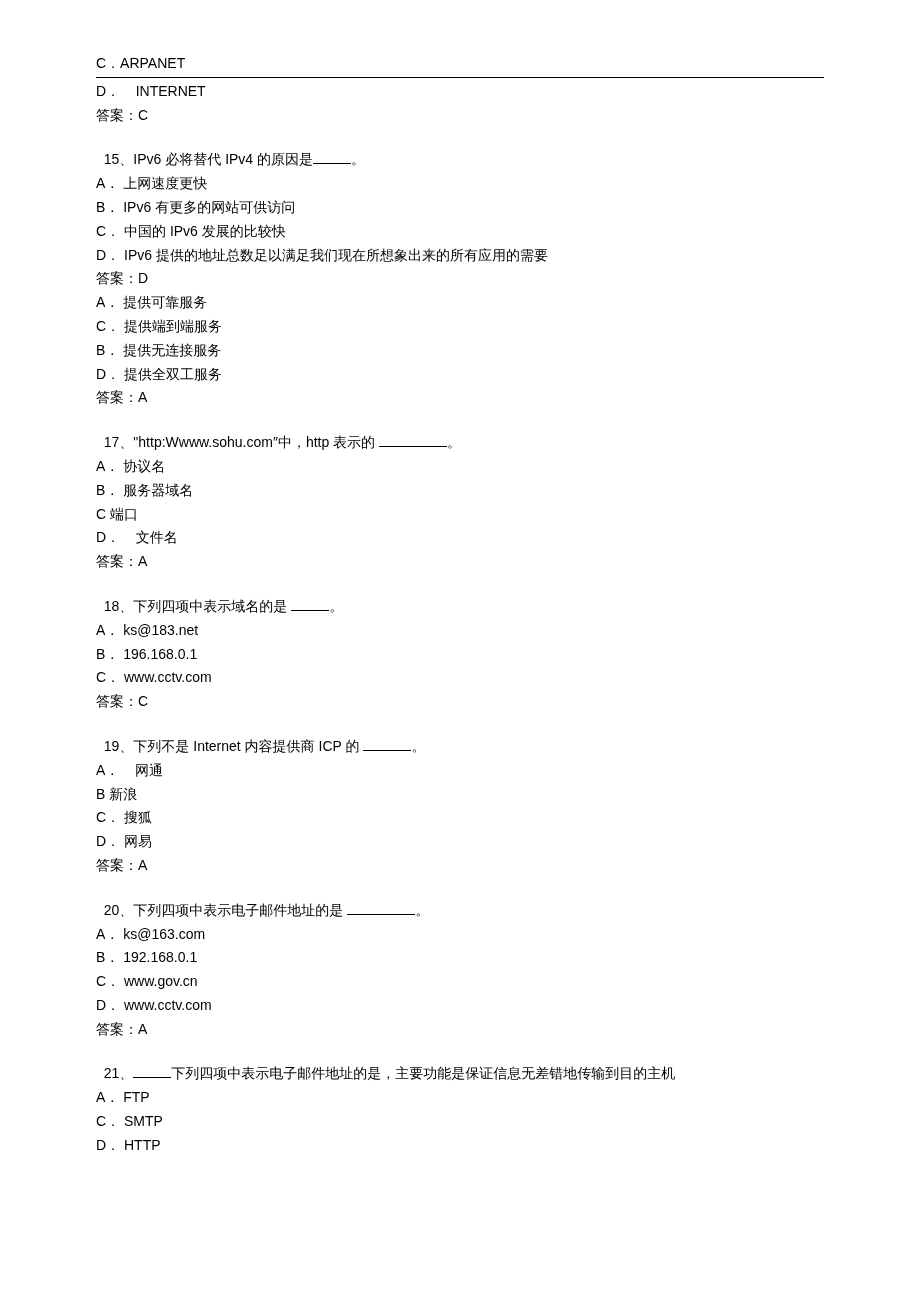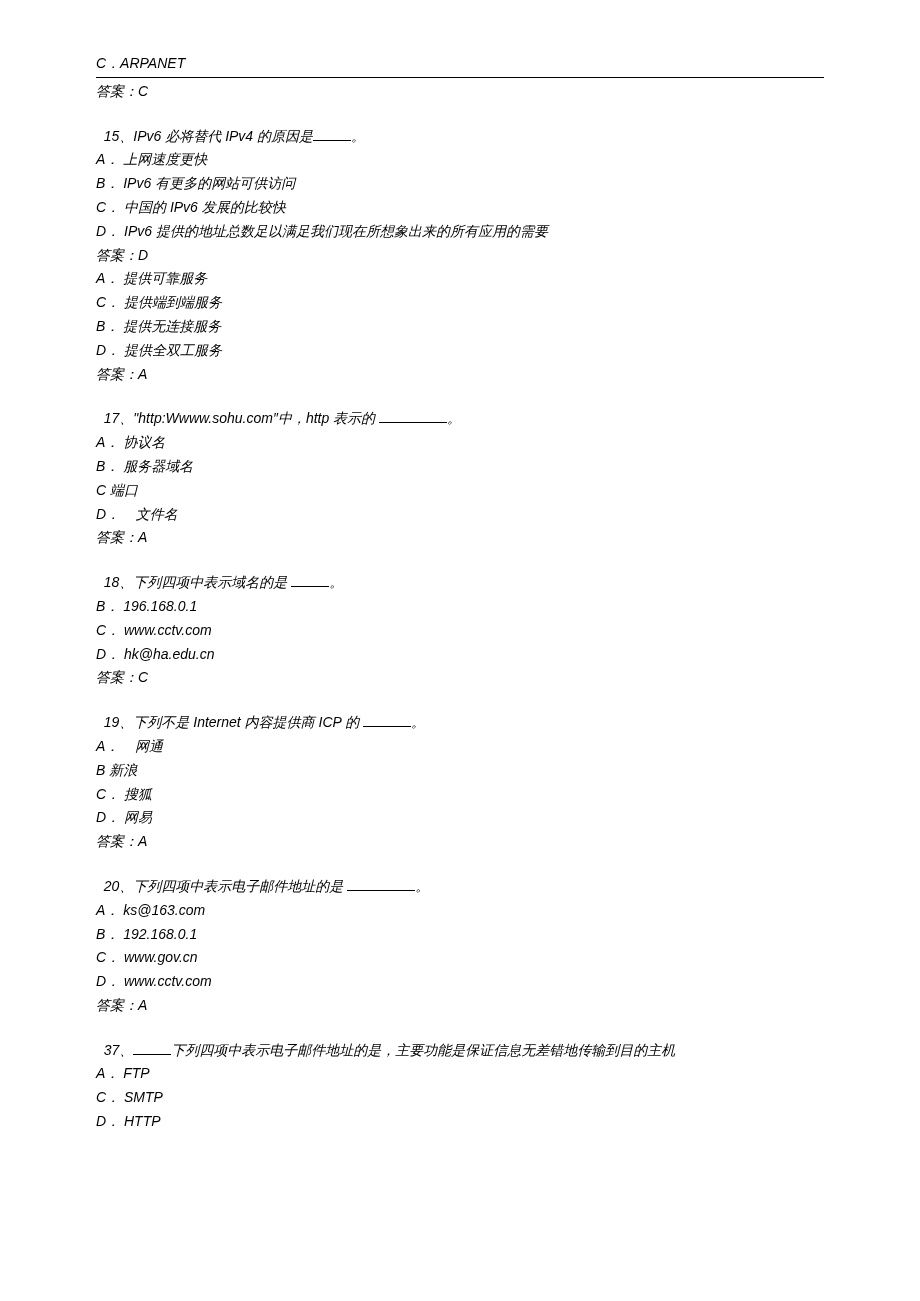--- a/index.html
+++ b/index.html
@@ -13,21 +13,20 @@
     padding: 50px 96px 60px 96px;
     box-sizing: border-box;
     font-family: Arial, "Microsoft YaHei", "SimSun", sans-serif;
     font-size: 14px;
     color: #000;
     line-height: 1.5;
   }
   .line {
     margin: 2.8px 0;
     white-space: pre-wrap;
-    font-style: italic;
   }
   .hr-line {
     border: none;
     border-top: 1px solid #000;
     margin: 3px 0 3px 0;
   }
   .blank {
     display: inline-block;
     border-bottom: 1px solid #000;
     height: 0.95em;
@@ -36,20 +35,21 @@
   .blank-short { width: 38px; }
   .blank-med  { width: 48px; }
   .blank-long { width: 68px; }
 </style>
 </head>
 <body>
 <div class="page">
 
 <div class="line">C．ARPANET</div>
 <hr class="hr-line">
+<div class="line">D．    INTERNET</div>
 <div class="line">答案：C</div>
 
 <div class="line">
   <span>15、IPv6 必将替代 IPv4 的原因是</span><span class="blank blank-short"></span><span>。</span>
 </div>
 <div class="line">A． 上网速度更快</div>
 <div class="line">B． IPv6 有更多的网站可供访问</div>
 <div class="line">C． 中国的 IPv6 发展的比较快</div>
 <div class="line">D． IPv6 提供的地址总数足以满足我们现在所想象出来的所有应用的需要</div>
 <div class="line">答案：D</div>
@@ -65,23 +65,23 @@
 </div>
 <div class="line">A． 协议名</div>
 <div class="line">B． 服务器域名</div>
 <div class="line">C 端口</div>
 <div class="line">D．    文件名</div>
 <div class="line">答案：A</div>
 
 <div class="line">
   <span>18、下列四项中表示域名的是 </span><span class="blank blank-short"></span><span>。</span>
 </div>
+<div class="line">A． ks@183.net</div>
 <div class="line">B． 196.168.0.1</div>
 <div class="line">C． www.cctv.com</div>
-<div class="line">D． hk@ha.edu.cn</div>
 <div class="line">答案：C</div>
 
 <div class="line">
   <span>19、下列不是 Internet 内容提供商 ICP 的 </span><span class="blank blank-med"></span><span>。</span>
 </div>
 <div class="line">A．    网通</div>
 <div class="line">B 新浪</div>
 <div class="line">C． 搜狐</div>
 <div class="line">D． 网易</div>
 <div class="line">答案：A</div>
@@ -89,19 +89,19 @@
 <div class="line">
   <span>20、下列四项中表示电子邮件地址的是 </span><span class="blank blank-long"></span><span>。</span>
 </div>
 <div class="line">A． ks@163.com</div>
 <div class="line">B． 192.168.0.1</div>
 <div class="line">C． www.gov.cn</div>
 <div class="line">D． www.cctv.com</div>
 <div class="line">答案：A</div>
 
 <div class="line">
-  <span>37、</span><span class="blank blank-short"></span><span>下列四项中表示电子邮件地址的是，主要功能是保证信息无差错地传输到目的主机</span>
+  <span>21、</span><span class="blank blank-short"></span><span>下列四项中表示电子邮件地址的是，主要功能是保证信息无差错地传输到目的主机</span>
 </div>
 <div class="line">A． FTP</div>
 <div class="line">C． SMTP</div>
 <div class="line">D． HTTP</div>
 
 </div>
 
 </body></html>

